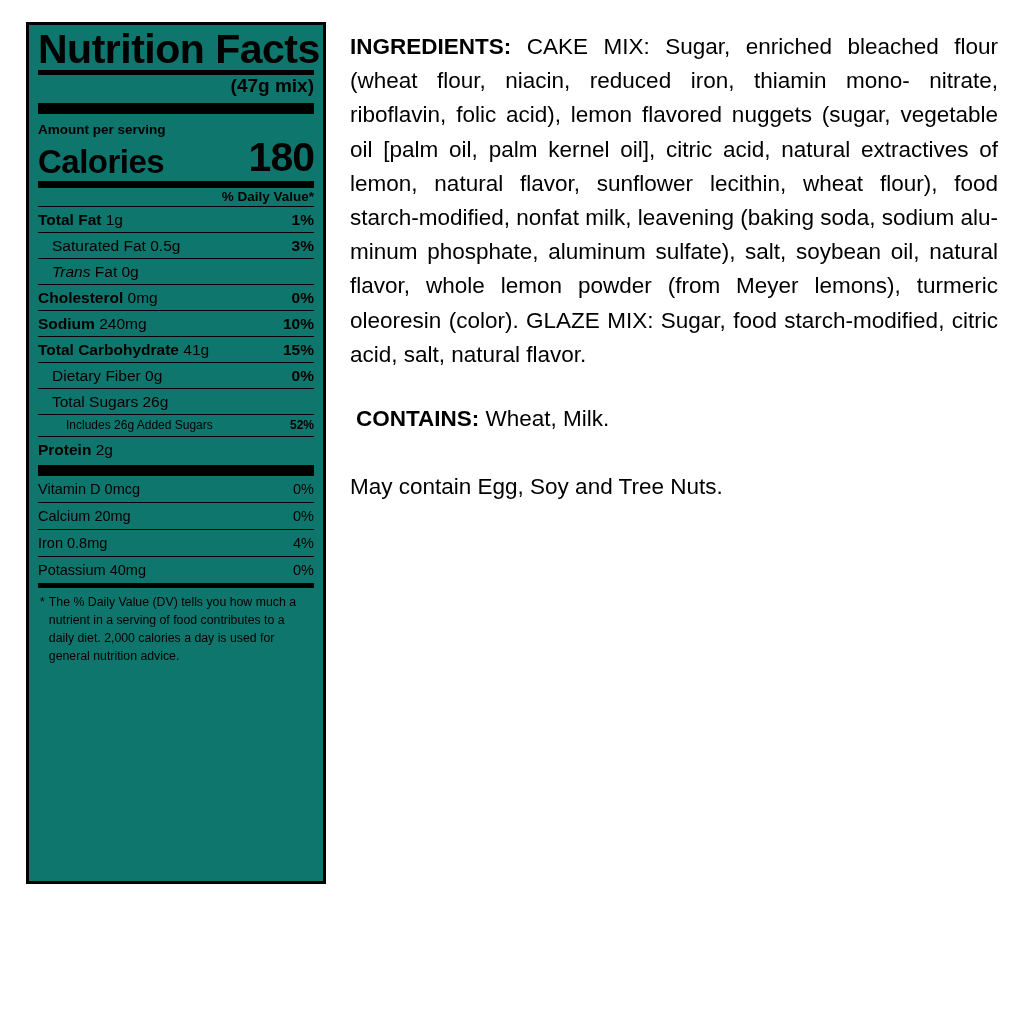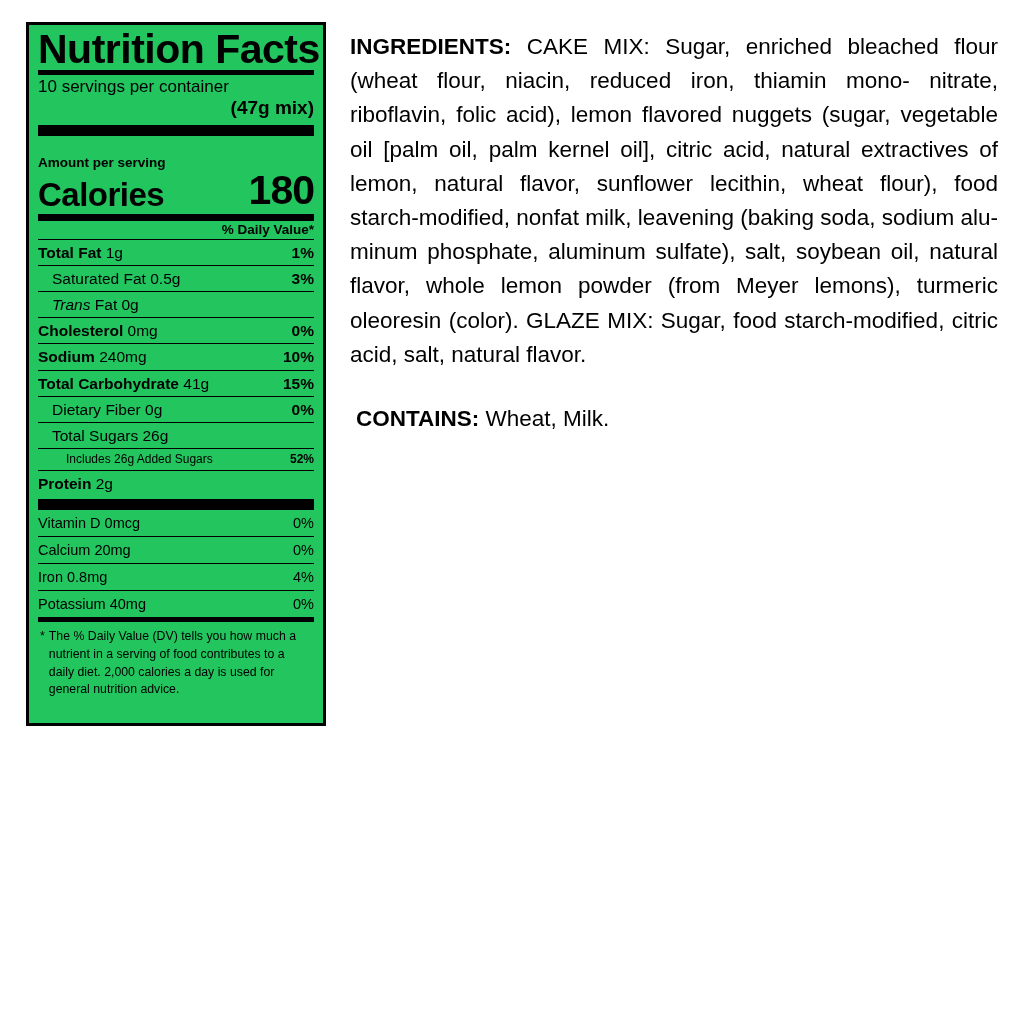--- a/index.html
+++ b/index.html
@@ -25,22 +25,22 @@
     box-sizing: border-box;
   }
 
   
   .nf-panel {
     width: 300px;
     flex: 0 0 300px;
     border: 3px solid #000;
     box-sizing: border-box;
     padding: 5px 9px 8px 9px;
-    background: #22c55e;
-    height: 704px;
+    background: #0f766e;
+    height: 862px;
   }
 
   .nf-title {
     font-family: "Liberation Sans", sans-serif;
     font-weight: bold;
     font-size: 41px;
     line-height: 0.95;
     letter-spacing: -0.5px;
     margin: 0 0 1px 0;
     white-space: nowrap;
@@ -65,21 +65,21 @@
     font-size: 19px;
     font-weight: bold;
     text-align: right;
     line-height: 1.2;
     padding-bottom: 2px;
   }
 
   .amount-per {
     font-size: 13.5px;
     font-weight: bold;
-    padding: 19px 0 0 0;
+    padding: 8px 0 0 0;
   }
 
   .cal-row {
     display: flex;
     align-items: flex-end;
     justify-content: space-between;
     padding: 0 0 3px 0;
   }
   .cal-label {
     font-size: 33px;
@@ -167,21 +167,20 @@
 </head>
 <body>
 
 <div class="page">
 
   <div class="nf-panel">
 
     <div class="nf-title">Nutrition Facts</div>
     <div class="rule-med"></div>
 
-    <div class="servings">10 servings per container</div>
 
     <div class="serving-sub">(47g mix)</div>
 
     <div class="rule-thick"></div>
 
     <div class="amount-per">Amount per serving</div>
 
     <div class="cal-row">
       <span class="cal-label">Calories</span>
       <span class="cal-value">180</span>
@@ -266,15 +265,16 @@
       <span class="star">*</span>
       <span>The % Daily Value (DV) tells you how much a nutrient in a serving of food contributes to a daily diet. 2,000 calories a day is used for general nutrition advice.</span>
     </div>
   </div>
 
   <div class="ing-col">
     <p class="ing-body"><b>INGREDIENTS:</b><span> CAKE MIX: Sugar, enriched bleached flour (wheat flour, niacin, reduced iron, thiamin mono- nitrate, riboflavin, folic acid), lemon flavored nuggets (sugar, vegetable oil [palm oil, palm kernel oil], citric acid, natural extractives of lemon, natural flavor, sunflower lecithin, wheat flour), food starch-modified, nonfat milk, leavening (baking soda, sodium alu- minum phosphate, aluminum sulfate), salt, soybean oil, natural flavor, whole lemon powder (from Meyer lemons), turmeric oleoresin (color). GLAZE MIX: Sugar, food starch-modified, citric acid, salt, natural flavor.</span></p>
 
     <p class="contains"><b>CONTAINS:</b><span> Wheat, Milk.</span></p>
 
+    <p class="maycontain">May contain Egg, Soy and Tree Nuts.</p>
   </div>
 
 </div>
 
 </body></html>

